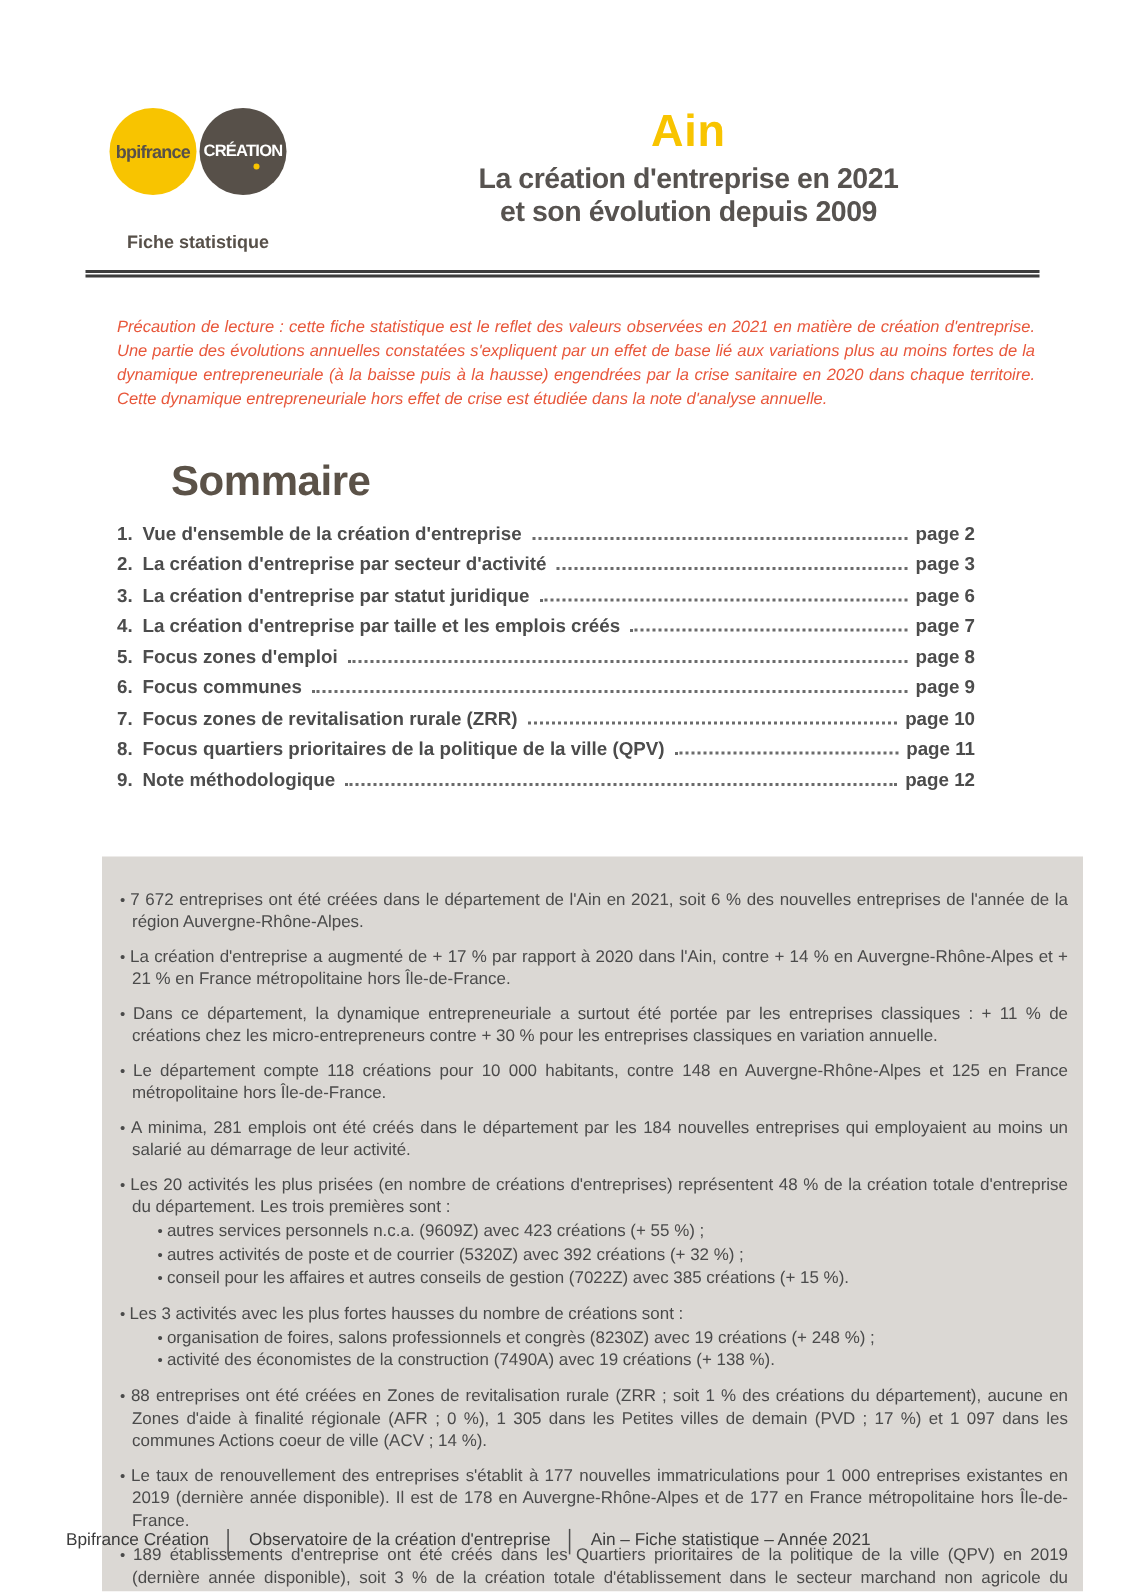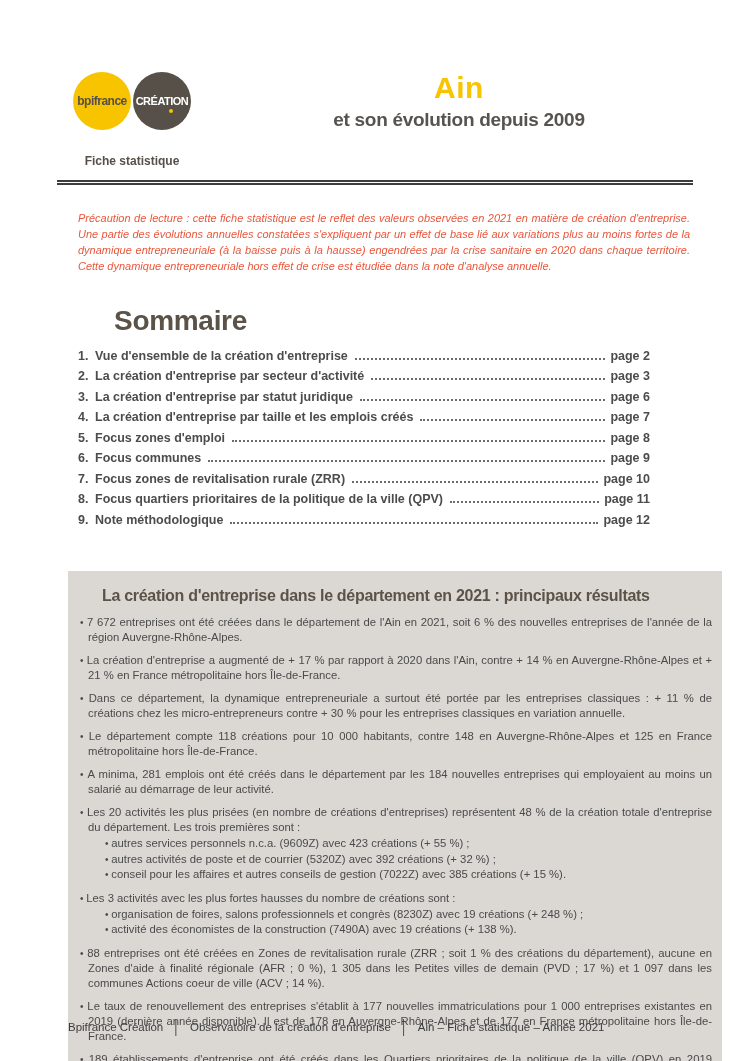--- a/index.html
+++ b/index.html
@@ -41,21 +41,21 @@
   .results {
     margin:44px 28px 0 68px; background:#dbd8d4; padding:14px 10px 16px 10px;
   }
   .results-title { font-size:16px; font-weight:bold; color:#5b5248; letter-spacing:-0.3px; margin:2px 0 10px 24px; }
   .bullet { font-size:11.3px; line-height:1.33; color:#4a4a4a; text-align:justify; margin:8px 0 0 0; padding-left:10px; text-indent:-8px; }
   .bullet::before { content:"\2022\00a0"; font-size:10px; }
   .sub-list { margin:1px 0 0 0; }
   .sub-bullet { font-size:11.3px; line-height:1.38; color:#4a4a4a; margin:0 0 0 26px; padding-left:9px; text-indent:-8px; }
   .sub-bullet::before { content:"\2022\00a0"; font-size:10px; }
   
-  .footer { position:absolute; left:68px; bottom:26px; font-size:11.5px; color:#3c3c3c; display:flex; align-items:center; }
+  .footer { position:absolute; left:44px; bottom:26px; font-size:11.5px; color:#3c3c3c; display:flex; align-items:center; }
   .footer .sep { color:#4c4c4c; padding:0 9px; font-size:14px; font-weight:normal; }
 </style>
 </head>
 <body>
 
 <div class="page">
 
   <div class="header">
     <div class="logo-block">
       <div class="logo-circles">
@@ -65,20 +65,21 @@
         <div class="circle brown">
           <span class="logo-creation">CRÉATION</span>
           <span class="logo-dot"></span>
         </div>
       </div>
       <div class="logo-tagline">Fiche statistique</div>
     </div>
     <div class="title-block">
       <div class="dept-title">Ain</div>
       <div class="doc-title">
+        <div>La création d'entreprise en 2021</div>
         <div>et son évolution depuis 2009</div>
       </div>
     </div>
   </div>
 
   <div class="rule"></div>
 
   <p class="notice">Précaution de lecture : cette fiche statistique est le reflet des valeurs observées en 2021 en matière de création d'entreprise. Une partie des évolutions annuelles constatées s'expliquent par un effet de base lié aux variations plus au moins fortes de la dynamique entrepreneuriale (à la baisse puis à la hausse) engendrées par la crise sanitaire en 2020 dans chaque territoire. Cette dynamique entrepreneuriale hors effet de crise est étudiée dans la note d'analyse annuelle.</p>
 
   <div class="toc-title">Sommaire</div>
@@ -133,21 +134,20 @@
     </div>
     <div class="toc-row">
       <span class="toc-num">9.</span>
       <span class="toc-label">Note méthodologique</span>
       <span class="toc-leader"></span>
       <span class="toc-page">page 12</span>
     </div>
   </div>
 
   <div class="results">
-    <div class="results-title">La création d'entreprise dans le département en 2021 : principaux résultats</div>
 
     <p class="bullet">7 672 entreprises ont été créées dans le département de l'Ain en 2021, soit 6 % des nouvelles entreprises de l'année de la région Auvergne-Rhône-Alpes.</p>
     <p class="bullet">La création d'entreprise a augmenté de + 17 % par rapport à 2020 dans l'Ain, contre + 14 % en Auvergne-Rhône-Alpes et + 21 % en France métropolitaine hors Île-de-France.</p>
     <p class="bullet">Dans ce département, la dynamique entrepreneuriale a surtout été portée par les entreprises classiques : + 11 % de créations chez les micro-entrepreneurs contre + 30 % pour les entreprises classiques en variation annuelle.</p>
     <p class="bullet">Le département compte 118 créations pour 10 000 habitants, contre 148 en Auvergne-Rhône-Alpes et 125 en France métropolitaine hors Île-de-France.</p>
     <p class="bullet">A minima, 281 emplois ont été créés dans le département par les 184 nouvelles entreprises qui employaient au moins un salarié au démarrage de leur activité.</p>
 
     <p class="bullet">Les 20 activités les plus prisées (en nombre de créations d'entreprises) représentent 48 % de la création totale d'entreprise du département. Les trois premières sont :</p>
     <div class="sub-list">
       <p class="sub-bullet">autres services personnels n.c.a. (9609Z) avec 423 créations (+ 55 %) ;</p>

